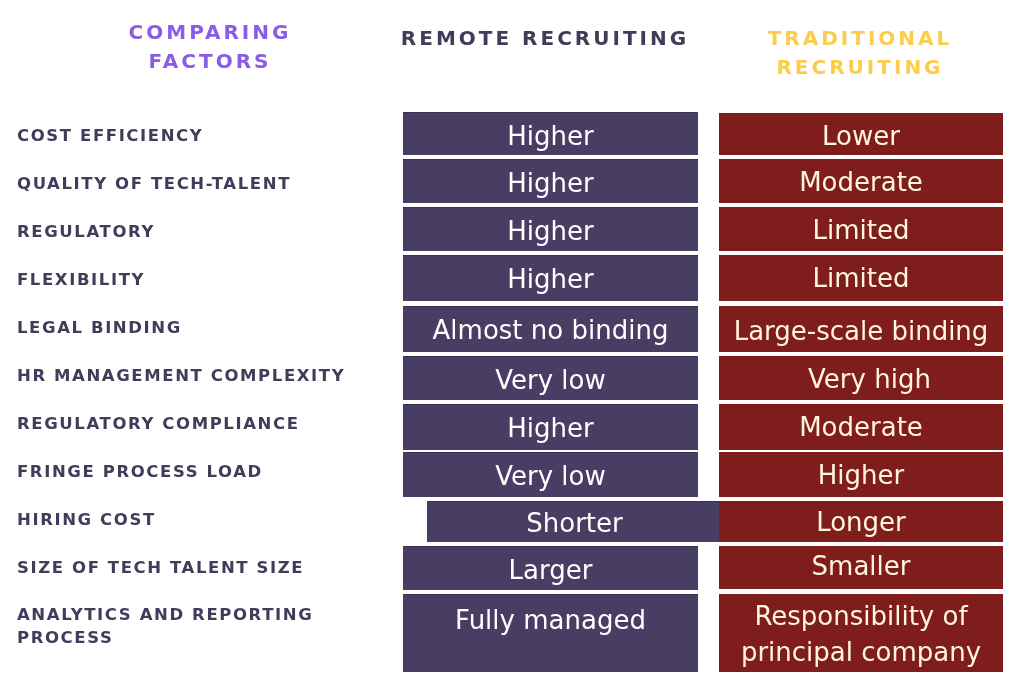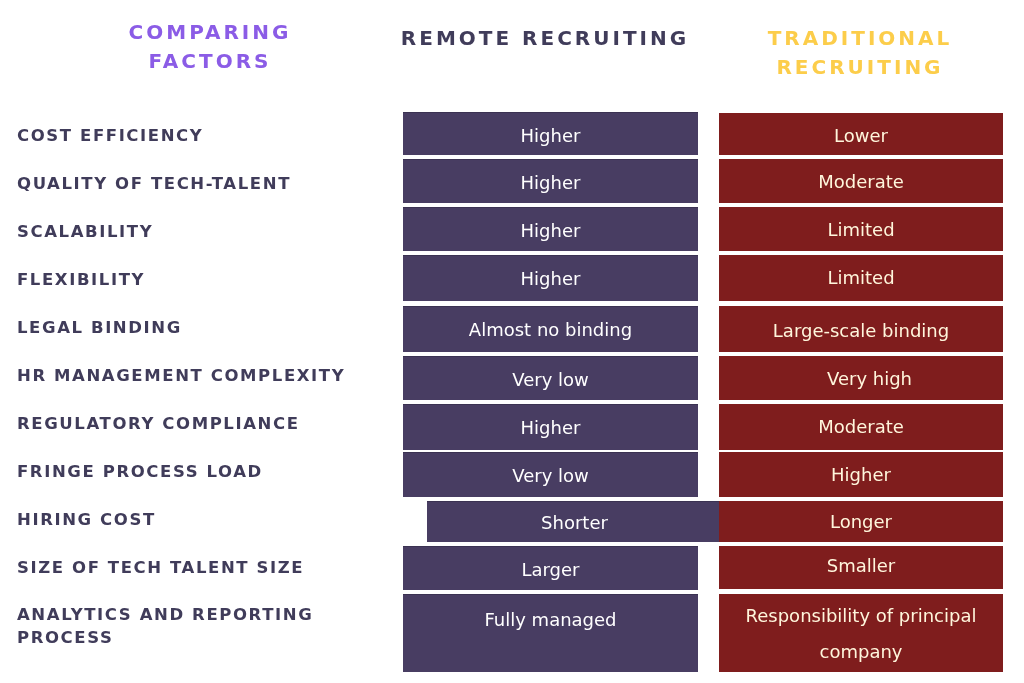--- a/index.html
+++ b/index.html
@@ -47,21 +47,21 @@
       line-height: 23px;
     }
     .cell {
       position: absolute;
       display: flex;
       align-items: flex-start;
       justify-content: center;
       text-align: center;
       color: #ffffff;
       font-family: "DejaVu Sans", sans-serif;
-      font-size: 18px;
+      font-size: 26px;
       line-height: 34px;
       box-sizing: border-box;
       padding-top: 6px;
     }
     .cell.remote {
       left: 403px; width: 295px;
       background: #483d62;
       border-top: 1px solid #3b3252;
     }
     .cell.trad {
@@ -80,21 +80,21 @@
 <div id="table">
 
   <div class="factor" style="top:124px;">COST EFFICIENCY</div>
   <div class="cell remote" style="top:112px;height:43px;">Higher</div>
   <div class="cell trad" style="top:113px;height:42px;">Lower</div>
 
   <div class="factor" style="top:172px;">QUALITY OF TECH-TALENT</div>
   <div class="cell remote" style="top:159px;height:44px;">Higher</div>
   <div class="cell trad" style="top:159px;height:44px;">Moderate</div>
 
-  <div class="factor" style="top:220px;">SCALABILITY</div>
+  <div class="factor" style="top:220px;">REGULATORY</div>
   <div class="cell remote" style="top:207px;height:44px;">Higher</div>
   <div class="cell trad" style="top:207px;height:44px;">Limited</div>
 
   <div class="factor" style="top:268px;">FLEXIBILITY</div>
   <div class="cell remote" style="top:255px;height:46px;">Higher</div>
   <div class="cell trad" style="top:255px;height:46px;">Limited</div>
 
   <div class="factor" style="top:316px;">LEGAL BINDING</div>
   <div class="cell remote" style="top:306px;height:46px;">Almost no binding</div>
   <div class="cell trad" style="top:306px;height:46px;padding-top:8px;">Large-scale binding</div>

